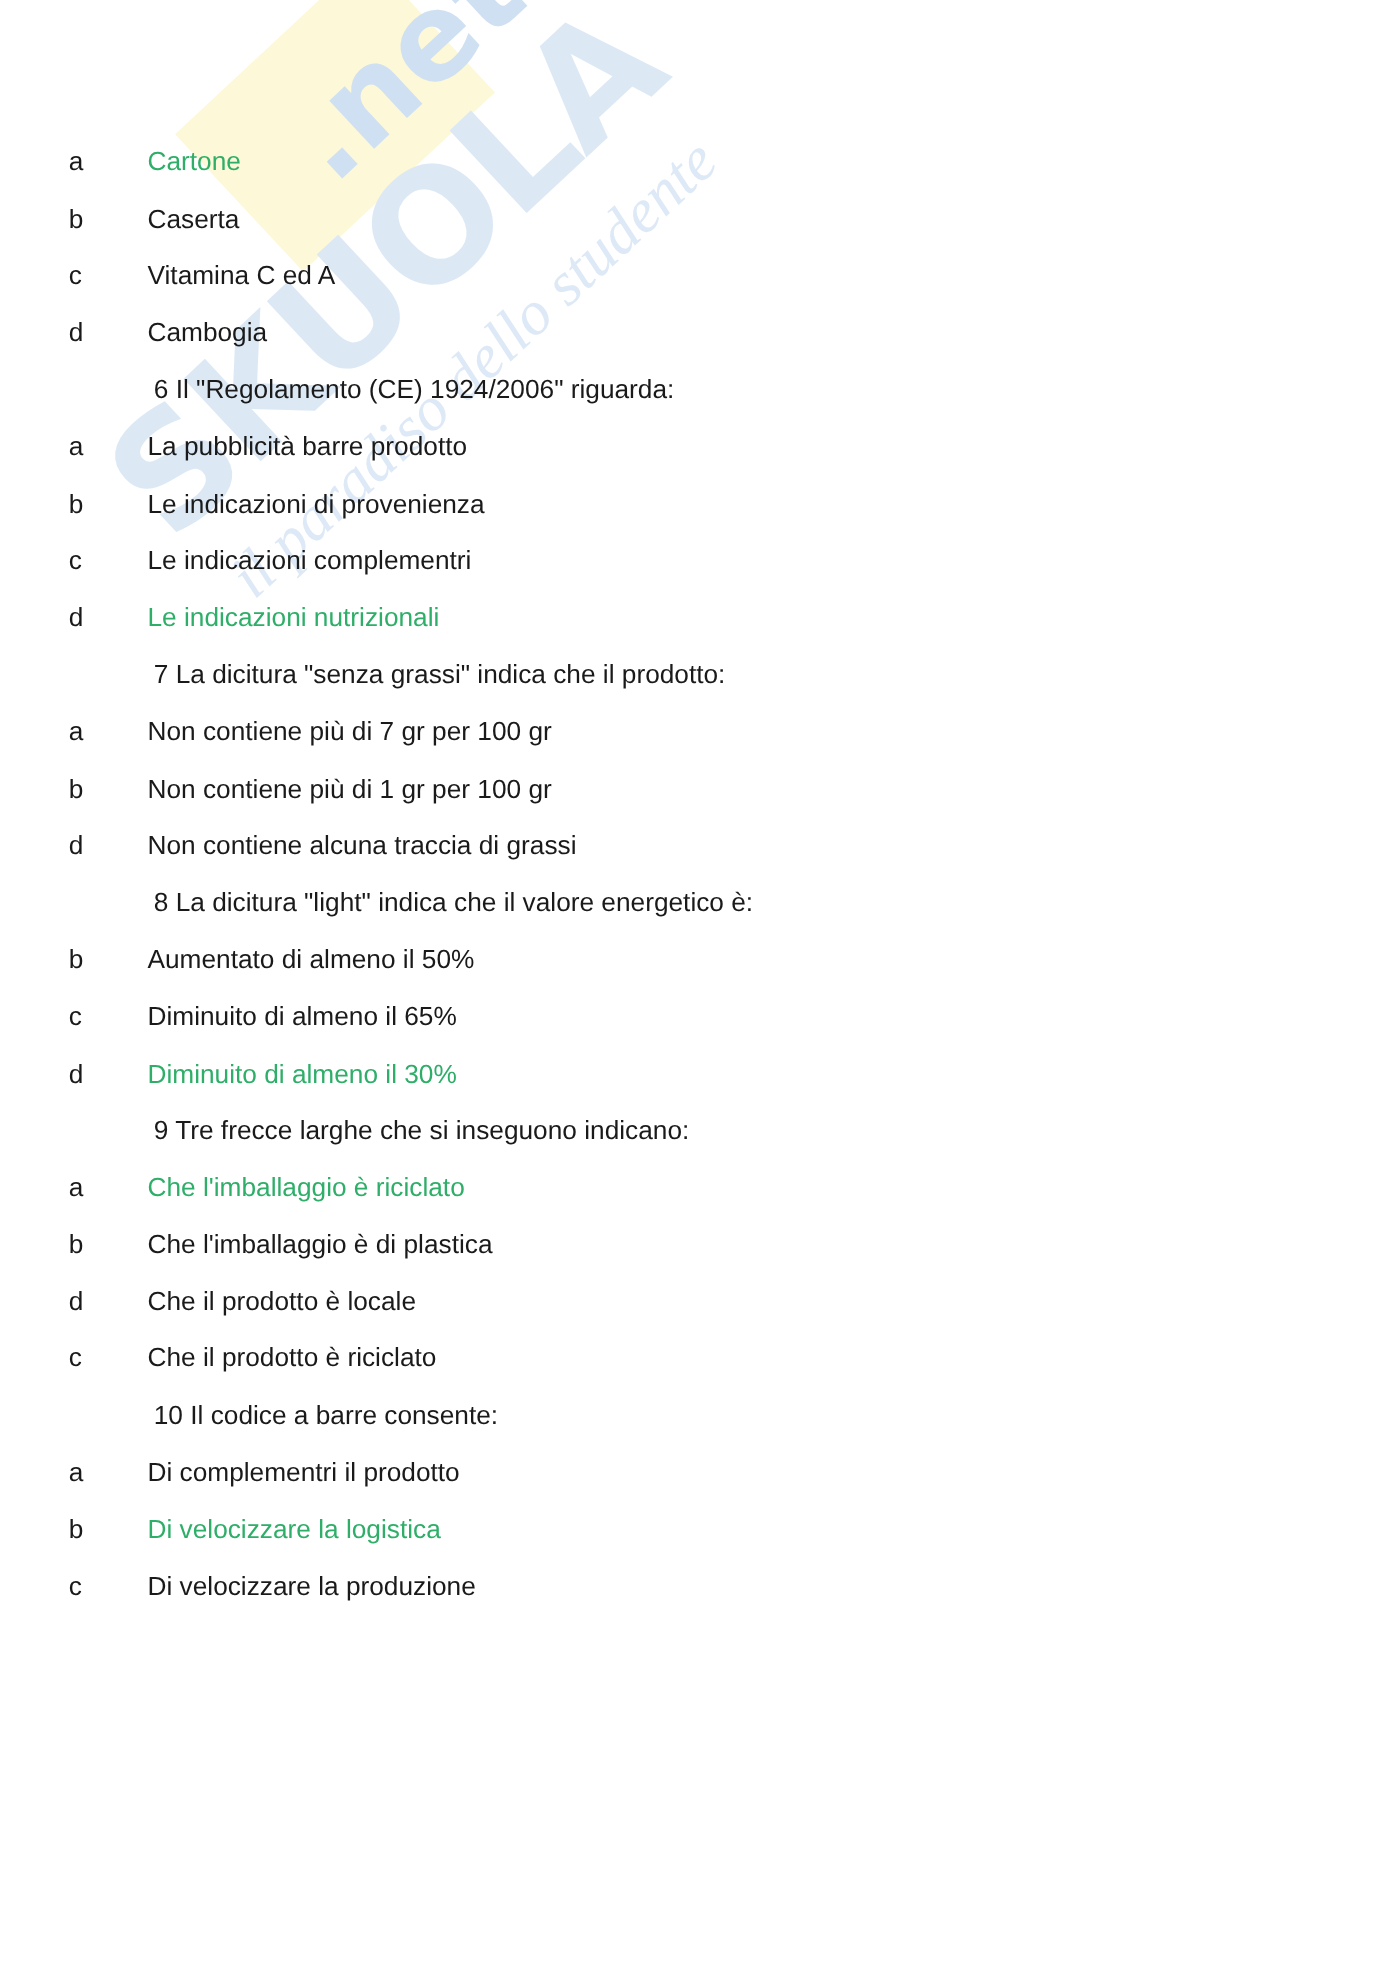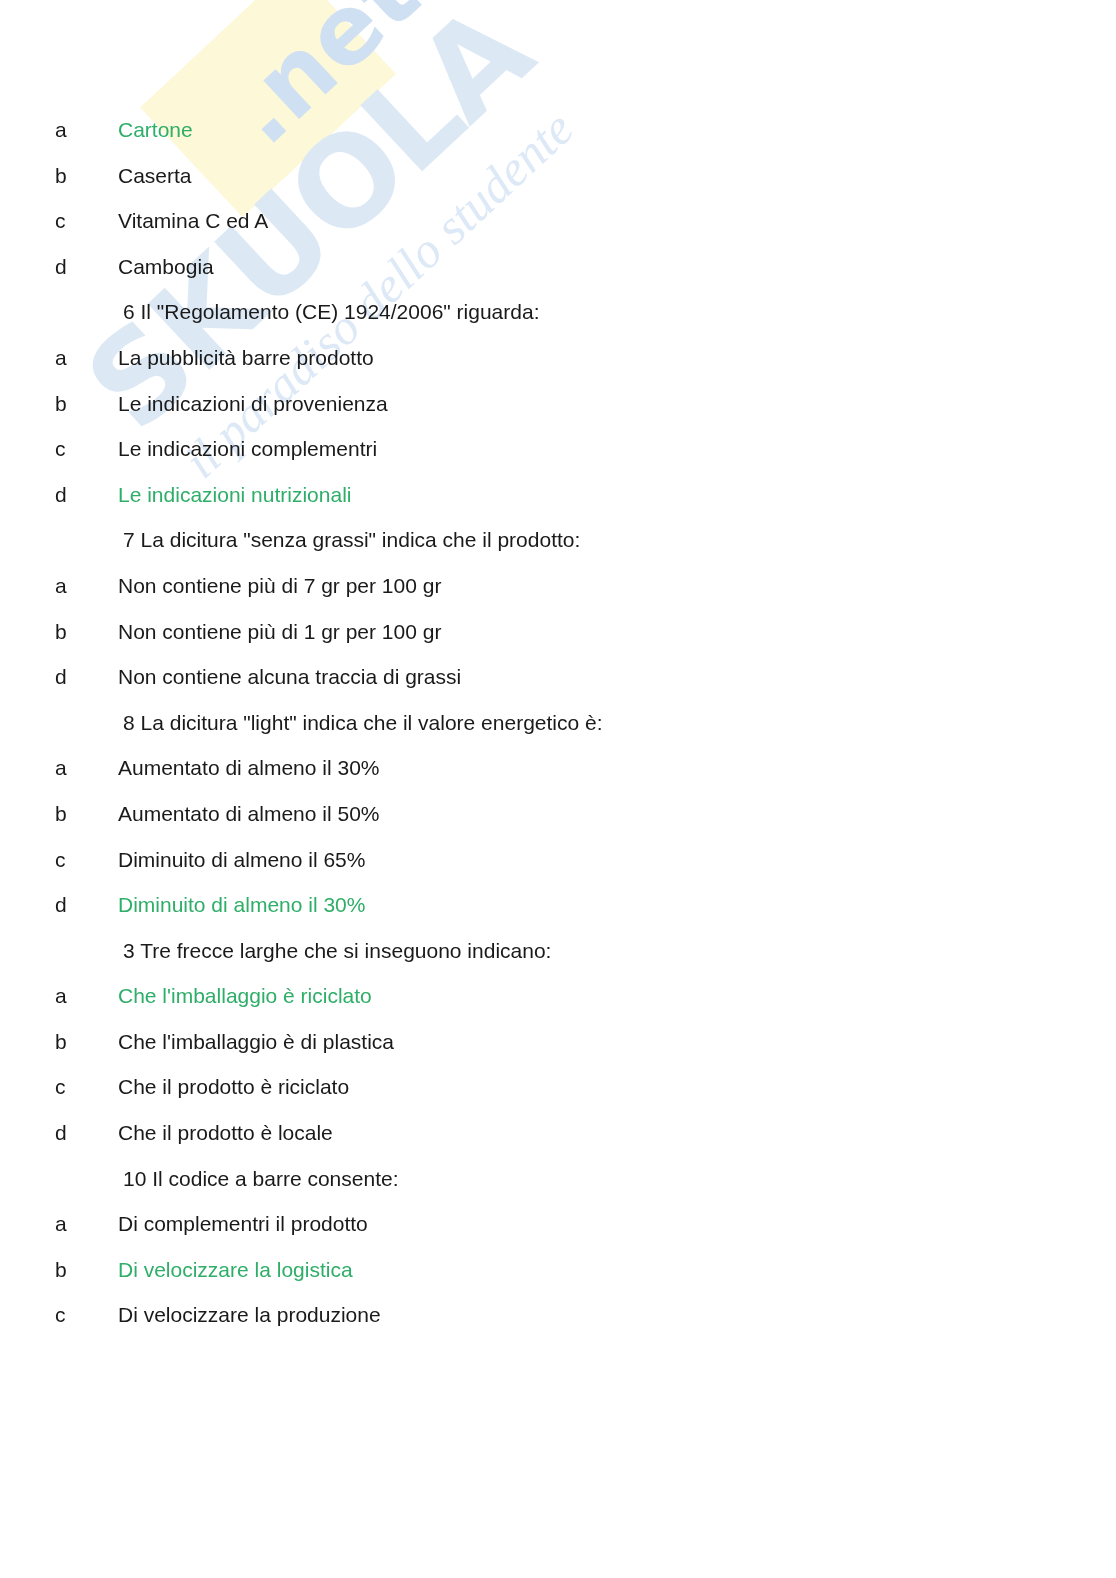--- a/index.html
+++ b/index.html
@@ -131,28 +131,27 @@
       <div class="line q-line">6 Il "Regolamento (CE) 1924/2006" riguarda:</div>
       <div class="line a-line"><span class="a-letter">a</span><span class="a-text">La pubblicità barre prodotto</span></div>
       <div class="line a-line"><span class="a-letter">b</span><span class="a-text">Le indicazioni di provenienza</span></div>
       <div class="line a-line"><span class="a-letter">c</span><span class="a-text">Le indicazioni complementri</span></div>
       <div class="line a-line correct"><span class="a-letter">d</span><span class="a-text">Le indicazioni nutrizionali</span></div>
       <div class="line q-line">7 La dicitura "senza grassi" indica che il prodotto:</div>
       <div class="line a-line"><span class="a-letter">a</span><span class="a-text">Non contiene più di 7 gr per 100 gr</span></div>
       <div class="line a-line"><span class="a-letter">b</span><span class="a-text">Non contiene più di 1 gr per 100 gr</span></div>
       <div class="line a-line"><span class="a-letter">d</span><span class="a-text">Non contiene alcuna traccia di grassi</span></div>
       <div class="line q-line">8 La dicitura "light" indica che il valore energetico è:</div>
-      <div class="line a-line"><span class="a-letter">a</span><span class="a-text">Aumentato di almeno il 30%</span></div>
       <div class="line a-line"><span class="a-letter">b</span><span class="a-text">Aumentato di almeno il 50%</span></div>
       <div class="line a-line"><span class="a-letter">c</span><span class="a-text">Diminuito di almeno il 65%</span></div>
       <div class="line a-line correct"><span class="a-letter">d</span><span class="a-text">Diminuito di almeno il 30%</span></div>
-      <div class="line q-line">3 Tre frecce larghe che si inseguono indicano:</div>
+      <div class="line q-line">9 Tre frecce larghe che si inseguono indicano:</div>
       <div class="line a-line correct"><span class="a-letter">a</span><span class="a-text">Che l'imballaggio è riciclato</span></div>
       <div class="line a-line"><span class="a-letter">b</span><span class="a-text">Che l'imballaggio è di plastica</span></div>
+      <div class="line a-line"><span class="a-letter">d</span><span class="a-text">Che il prodotto è locale</span></div>
       <div class="line a-line"><span class="a-letter">c</span><span class="a-text">Che il prodotto è riciclato</span></div>
-      <div class="line a-line"><span class="a-letter">d</span><span class="a-text">Che il prodotto è locale</span></div>
       <div class="line q-line">10 Il codice a barre consente:</div>
       <div class="line a-line"><span class="a-letter">a</span><span class="a-text">Di complementri il prodotto</span></div>
       <div class="line a-line correct"><span class="a-letter">b</span><span class="a-text">Di velocizzare la logistica</span></div>
       <div class="line a-line"><span class="a-letter">c</span><span class="a-text">Di velocizzare la produzione</span></div>
     </div>
 
 </div>
 
 </body></html>

